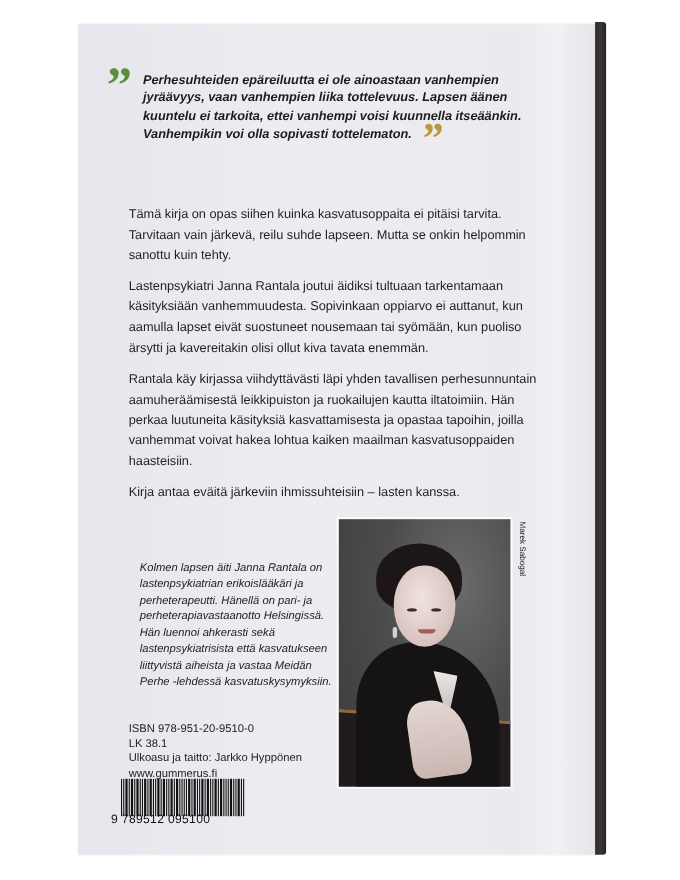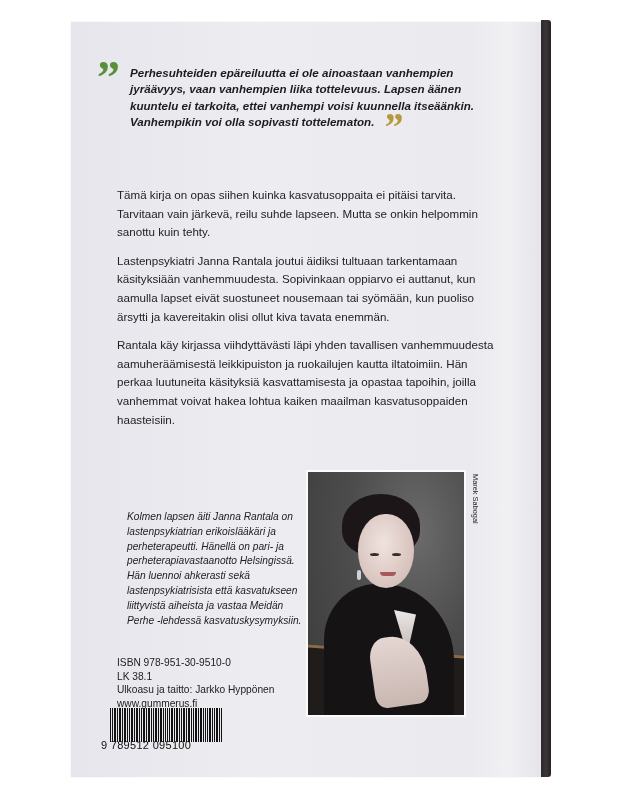--- a/index.html
+++ b/index.html
@@ -258,21 +258,22 @@
   <div class="cover">
 
     <div class="quote-block">
       <span class="quote-open">”</span>
       <p class="quote-text"><span>Perhesuhteiden epäreiluutta ei ole ainoastaan vanhempien jyräävyys, vaan vanhempien liika tottelevuus. Lapsen äänen kuuntelu ei tarkoita, ettei vanhempi voisi kuunnella itseäänkin. Vanhempikin voi olla sopivasti tottelematon.</span><span class="quote-close">”</span></p>
     </div>
 
     <div class="body-text">
       <p>Tämä kirja on opas siihen kuinka kasvatusoppaita ei pitäisi tarvita. Tarvitaan vain järkevä, reilu suhde lapseen. Mutta se onkin helpommin sanottu kuin tehty.</p>
       <p>Lastenpsykiatri Janna Rantala joutui äidiksi tultuaan tarkentamaan käsityksiään vanhemmuudesta. Sopivinkaan oppiarvo ei auttanut, kun aamulla lapset eivät suostuneet nousemaan tai syömään, kun puoliso ärsytti ja kavereitakin olisi ollut kiva tavata enemmän.</p>
-      <p>Rantala käy kirjassa viihdyttävästi läpi yhden tavallisen vanhemmuudesta aamuheräämisestä leikkipuiston ja ruokailujen kautta iltatoimiin. Hän perkaa luutuneita käsityksiä kasvattamisesta ja opastaa tapoihin, joilla vanhemmat voivat hakea lohtua kaiken maailman kasvatusoppaiden haasteisiin.</p>
+      <p>Rantala käy kirjassa viihdyttävästi läpi yhden tavallisen perhesunnuntain aamuheräämisestä leikkipuiston ja ruokailujen kautta iltatoimiin. Hän perkaa luutuneita käsityksiä kasvattamisesta ja opastaa tapoihin, joilla vanhemmat voivat hakea lohtua kaiken maailman kasvatusoppaiden haasteisiin.</p>
+      <p>Kirja antaa eväitä järkeviin ihmissuhteisiin – lasten kanssa.</p>
     </div>
 
     <p class="bio">Kolmen lapsen äiti Janna Rantala on lastenpsykiatrian erikoislääkäri ja perheterapeutti. Hänellä on pari- ja perheterapiavastaanotto Helsingissä. Hän luennoi ahkerasti sekä lastenpsykiatrisista että kasvatukseen liittyvistä aiheista ja vastaa Meidän Perhe -lehdessä kasvatuskysymyksiin.</p>
 
     <div class="photo-frame">
       <div class="photo">
         <div class="chair"></div>
         <div class="body"></div>
         <div class="collar"></div>
         <div class="arm"></div>
@@ -280,21 +281,21 @@
         <div class="face"></div>
         <div class="eye l"></div>
         <div class="eye r"></div>
         <div class="mouth"></div>
         <div class="earring"></div>
       </div>
     </div>
     <div class="photo-credit">Marek Sabogal</div>
 
     <div class="meta">
-      <div>ISBN 978-951-30-9510-0</div>
+      <div>ISBN 978-951-20-9510-0</div>
       <div>LK 38.1</div>
       <div>Ulkoasu ja taitto: Jarkko Hyppönen</div>
       <div>www.gummerus.fi</div>
     </div>
 
     <div class="barcode">
       <div class="barcode-bars">
         <span style="width:1px"></span>
           <span style="width:1px"></span>
           <span style="width:2px"></span>

